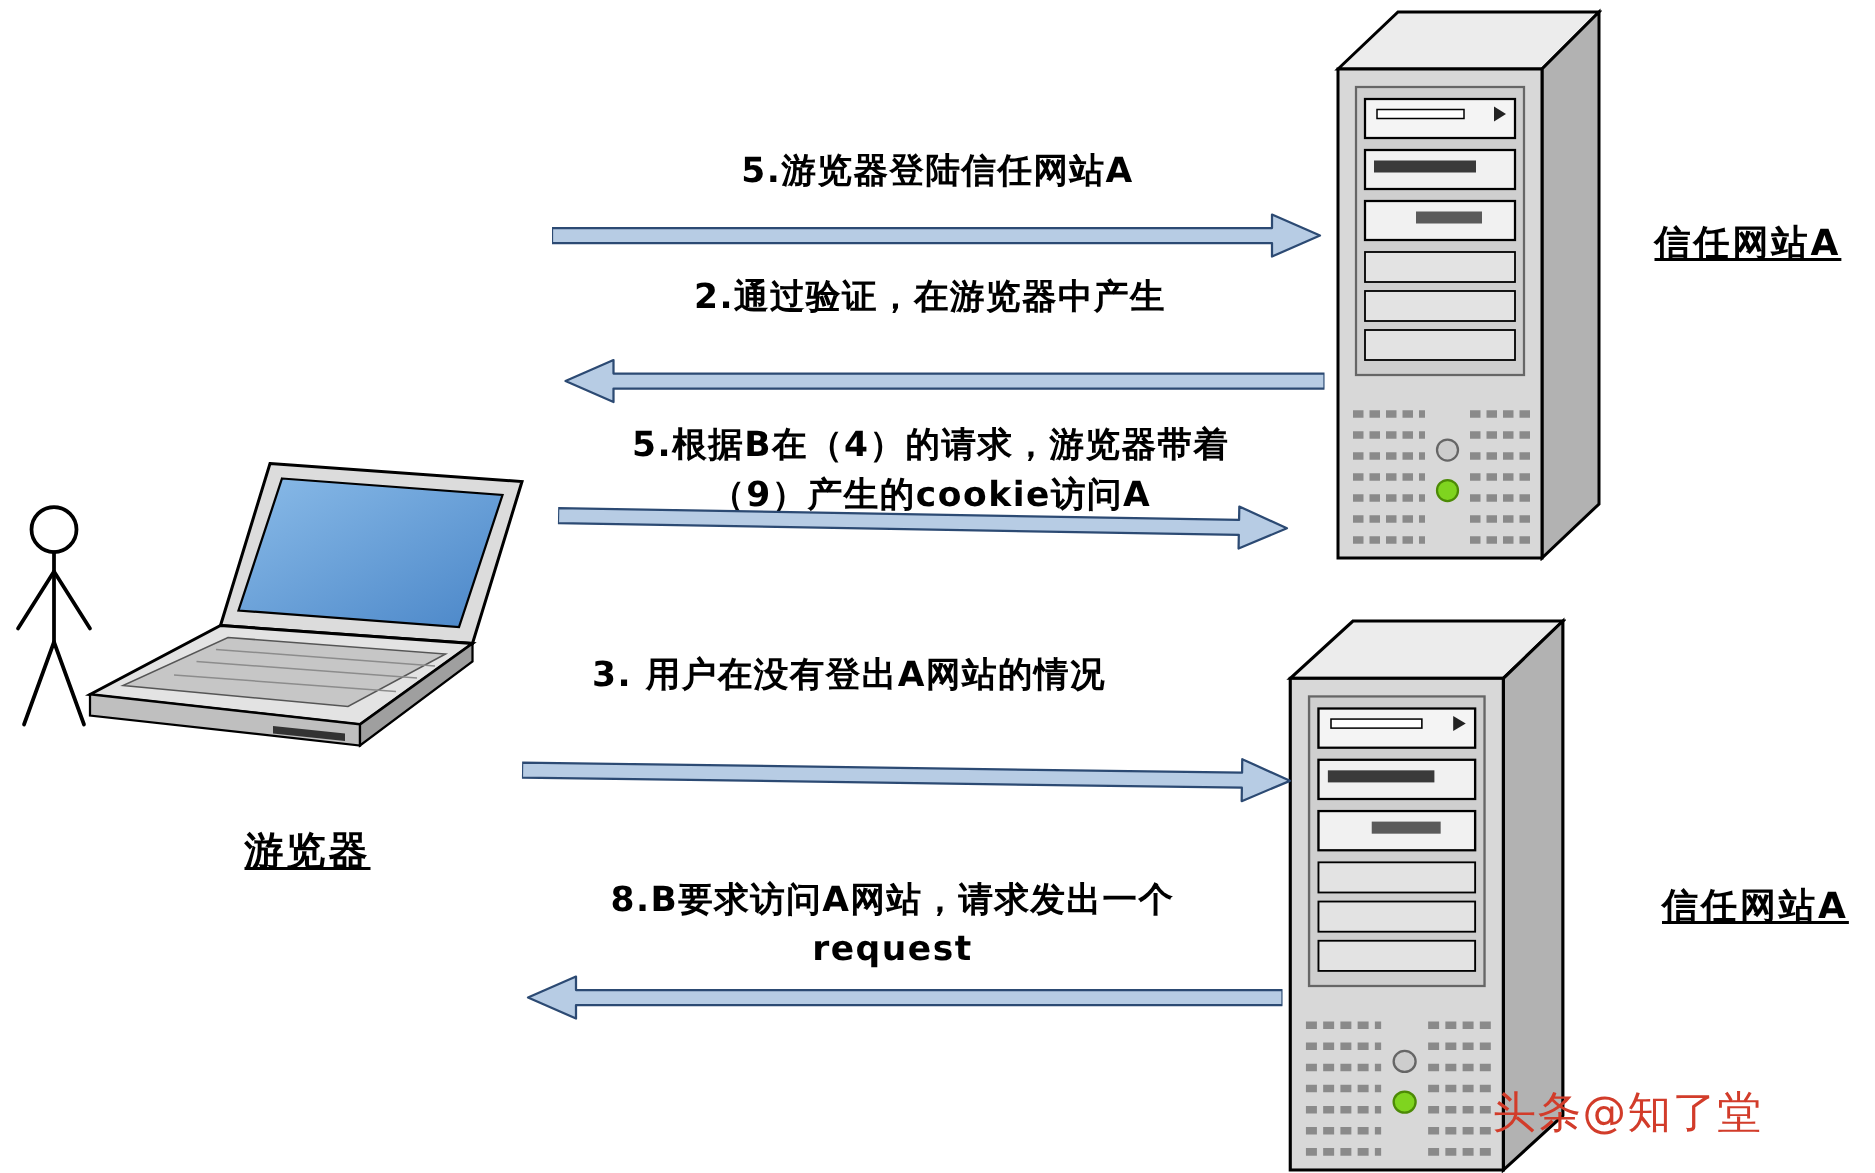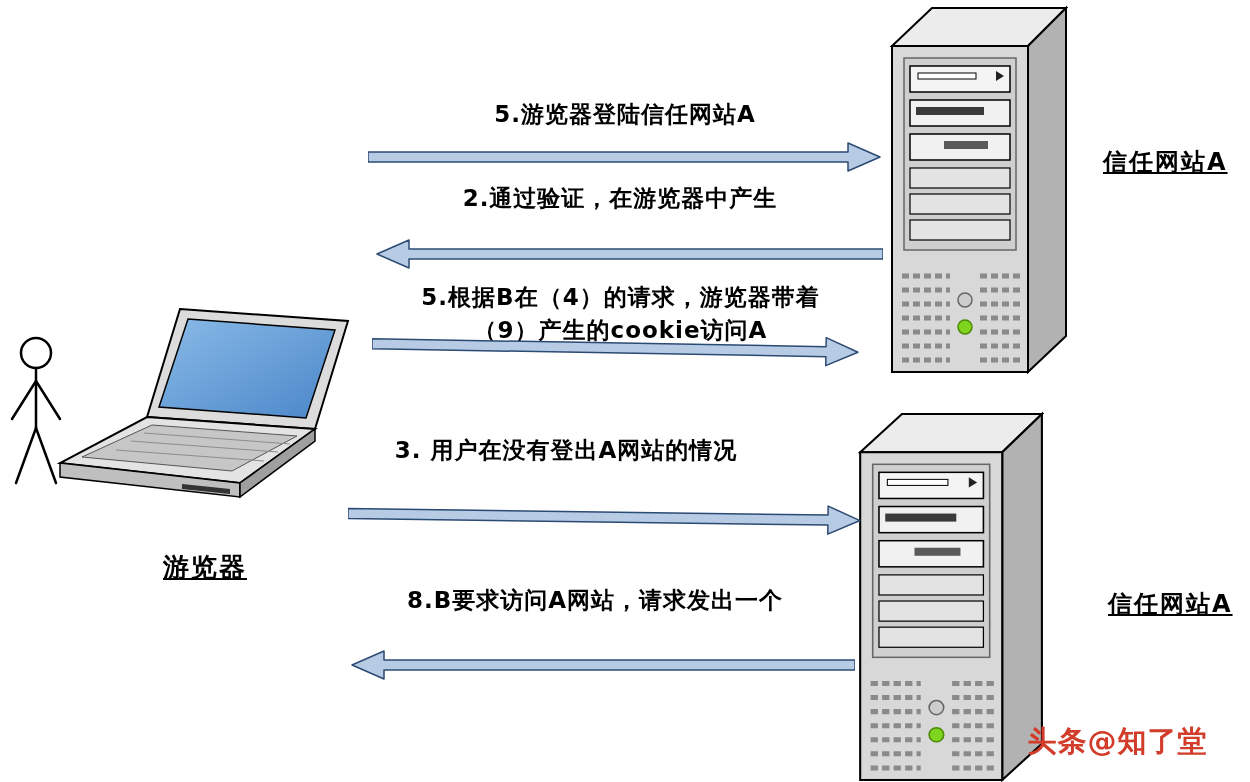--- a/index.html
+++ b/index.html
@@ -9,22 +9,22 @@
   }
   .abs{position:absolute;}
   .step-text{
     position:absolute;text-align:center;font-size:23px;font-weight:700;line-height:33px;
     letter-spacing:1px;color:#000;
   }
   .actor-label{
     position:absolute;font-size:24px;font-weight:700;letter-spacing:2px;color:#000;text-decoration:underline;
   }
   .watermark{
-    position:absolute;left:995px;top:722px;width:245px;text-align:center;
-    font-size:29px;font-weight:700;color:#d23c2a;letter-spacing:1px;
+    position:absolute;left:995px;top:722px;width:245px;text-align:left;
+    font-size:29px;font-weight:400;color:#d23c2a;letter-spacing:1px;
   }
   svg{display:block;}
   .hidden-defs{position:absolute;width:0;height:0;overflow:hidden;}
 </style>
 </head>
 <body>
 
 <div class="canvas">
 
   <svg class="hidden-defs" aria-hidden="true">
@@ -134,20 +134,21 @@
 
   <div class="step-text" style="left:336px;top:434px;width:460px">
     <div>3. 用户在没有登出A网站的情况</div>
   </div>
   <svg class="abs" style="left:348px;top:501px;transform:rotate(0.8deg)" width="514" height="32" viewBox="0 0 514 32">
     <polygon points="0,11 480,11 480,2 512,16 480,30 480,21 0,21" fill="#b7cce4" stroke="#2c4a73" stroke-width="1.5" stroke-linejoin="round"></polygon>
   </svg>
 
   <div class="step-text" style="left:345px;top:584px;width:500px">
     <div>8.B要求访问A网站，请求发出一个</div>
+    <div>request</div>
   </div>
   <svg class="abs" style="left:350px;top:649px" width="505" height="32" viewBox="0 0 505 32">
     <polygon points="505,11 34,11 34,2 2,16 34,30 34,21 505,21" fill="#b7cce4" stroke="#2c4a73" stroke-width="1.5" stroke-linejoin="round"></polygon>
   </svg>
 
   <div class="watermark">头条@知了堂</div>
 
 </div>
 
 </body></html>

